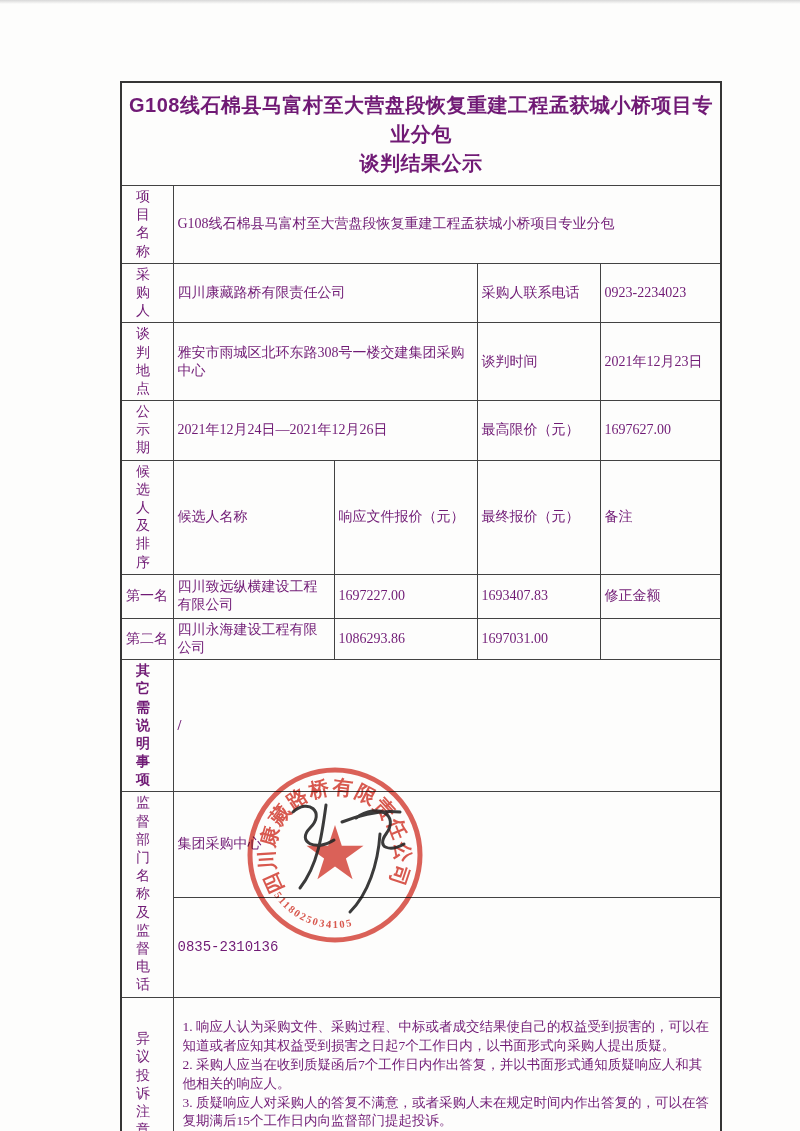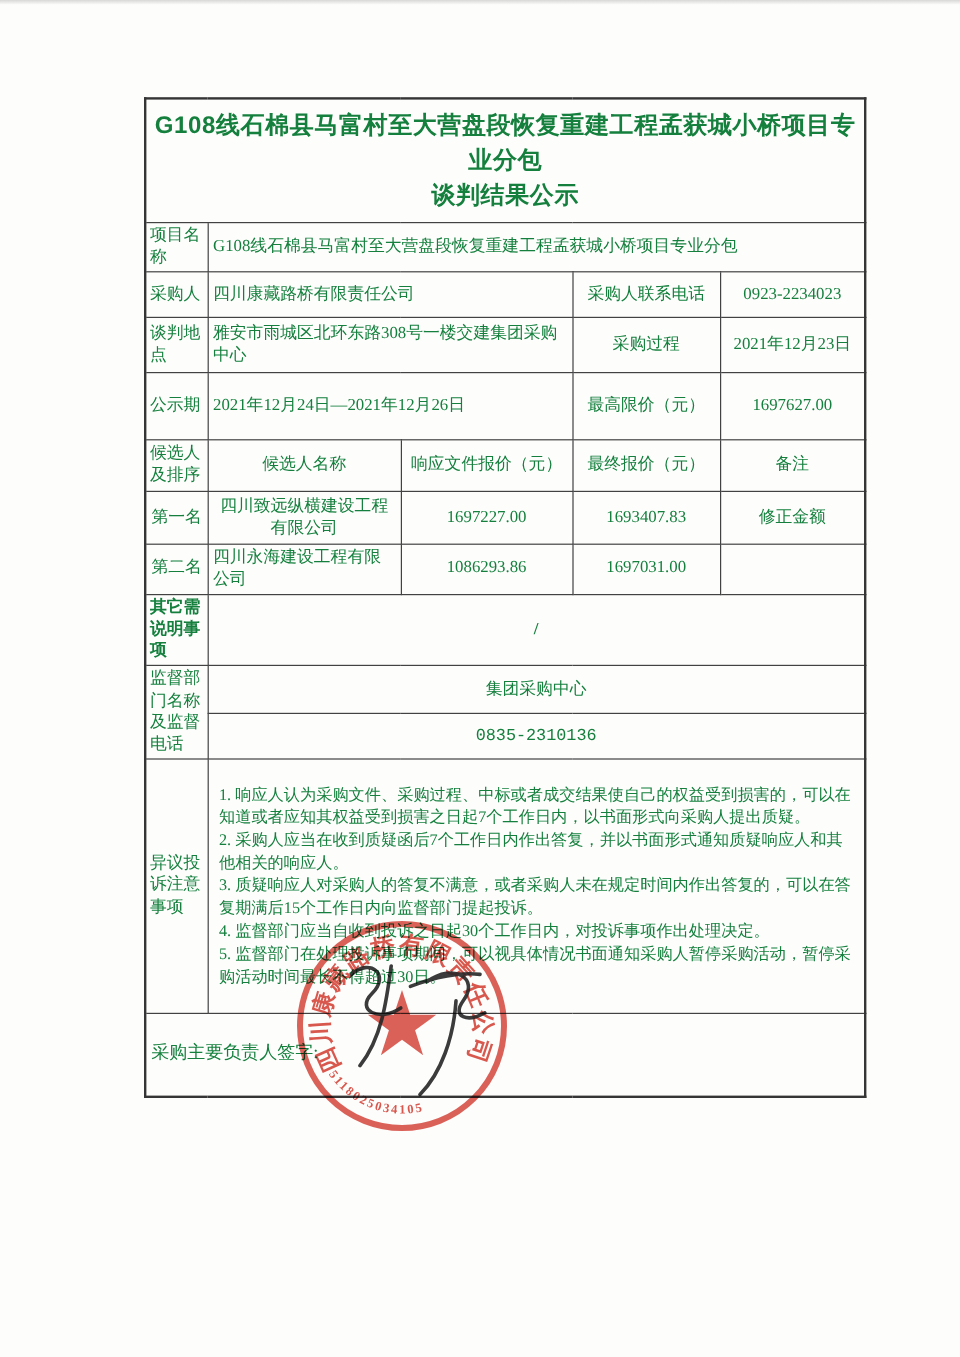--- a/index.html
+++ b/index.html
@@ -19,33 +19,33 @@
     table-layout:fixed;
     border:2px solid #353535;
   }
   td{
     border:1.5px solid #424242;
     font-size:14px;
     vertical-align:middle;
     padding:2px 4px;
     line-height:1.3;
     word-break:break-all;
-    color:#15803d;
+    color:#701a75;
   }
   td.title-cell{
     height:98px;
     text-align:center;
     font-family:"Liberation Sans","DejaVu Sans",sans-serif;
     font-weight:bold;
     font-size:20px;
     line-height:1.45;
     letter-spacing:0.5px;
   }
-  td.lbl{font-size:14px;padding:2px 3px;text-align:left;}
-  .c{text-align:center;}
+  td.lbl{font-size:14px;padding:2px 14px;text-align:left;}
+  .c{text-align:left;}
   .l{text-align:left;}
   td.obj-cell{padding:8px 9px;font-size:13.5px;line-height:1.4;}
   .obj-line{margin:0;}
   td.sign-cell{padding-left:4px;font-size:15px;}
   
   tr.r-proj td{height:36px;}
   tr.r-buyer td{height:33px;}
   tr.r-place td{height:41px;}
   tr.r-period td{height:51px;}
   tr.r-chead td{height:38px;}
@@ -95,21 +95,21 @@
       <tr class="r-buyer">
         <td class="lbl">采购人</td>
         <td colspan="2" class="l">四川康藏路桥有限责任公司</td>
         <td class="c">采购人联系电话</td>
         <td class="c">0923-2234023</td>
       </tr>
 
       <tr class="r-place">
         <td class="lbl">谈判地点</td>
         <td colspan="2" class="l">雅安市雨城区北环东路308号一楼交建集团采购中心</td>
-        <td class="c">采购过程</td>
+        <td class="c">谈判时间</td>
         <td class="c">2021年12月23日</td>
       </tr>
 
       <tr class="r-period">
         <td class="lbl">公示期</td>
         <td colspan="2" class="l">2021年12月24日—2021年12月26日</td>
         <td class="c">最高限价（元）</td>
         <td class="c">1697627.00</td>
       </tr>
 

